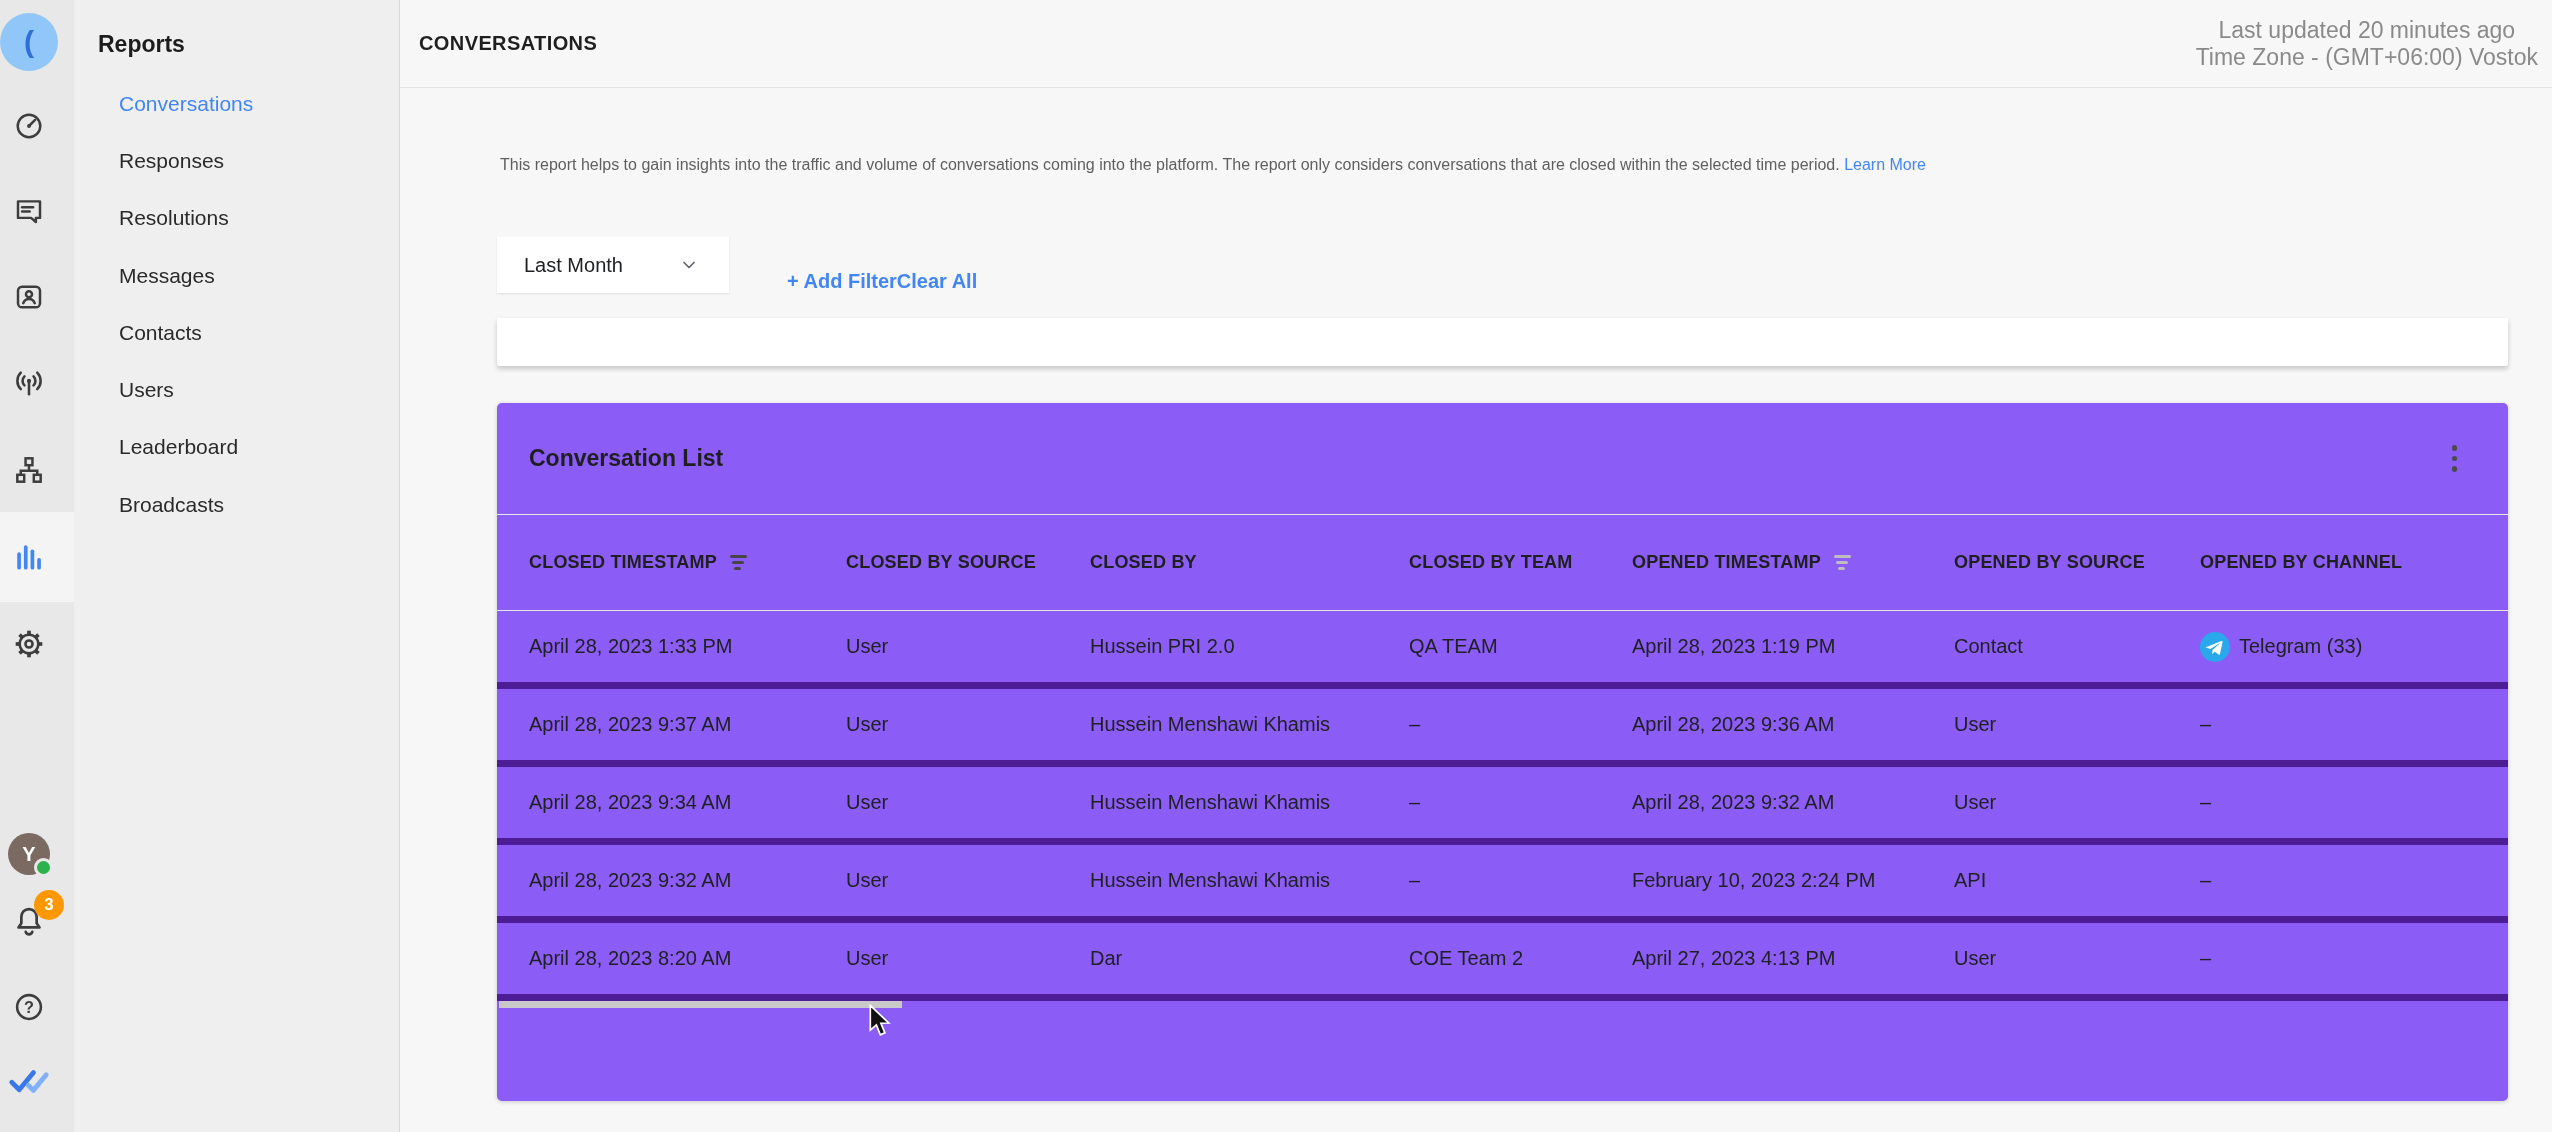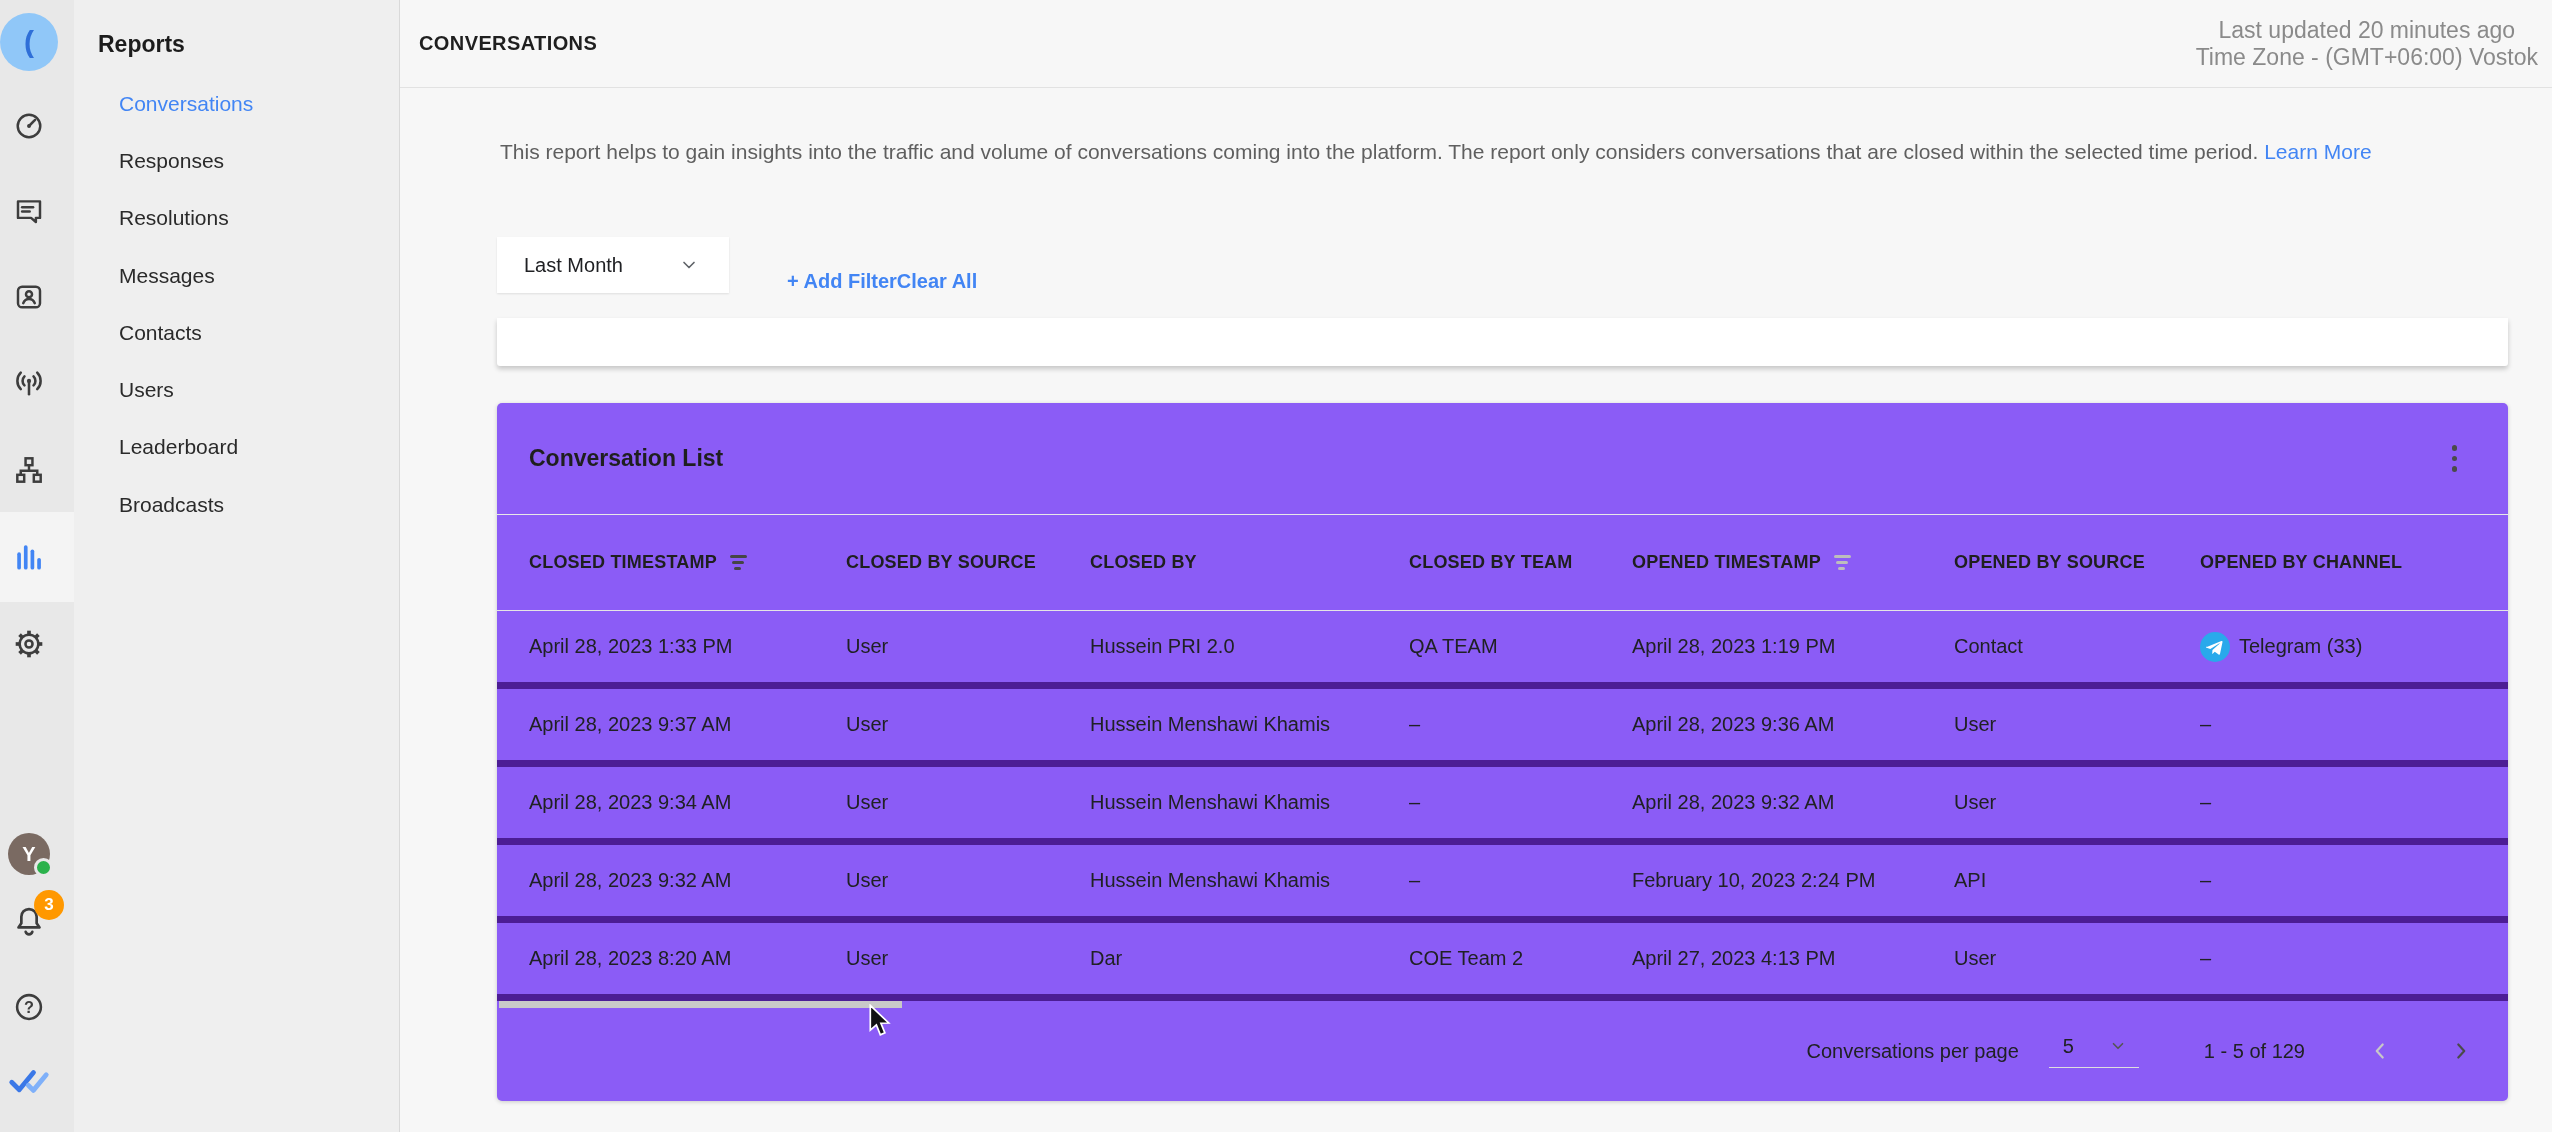--- a/index.html
+++ b/index.html
@@ -26,21 +26,21 @@
   .menu-title{position:absolute;left:24px;top:31px;font-size:23px;font-weight:bold;color:#1c1c1c;}
   .menu ul{list-style:none;margin:0;padding:0;position:absolute;left:45px;top:75px;right:10px;}
   .menu li{height:57.3px;display:flex;align-items:center;font-size:21px;color:#2a2a2a;cursor:pointer;}
   .menu li.active{color:#4285f4;}
   
   .main-header{position:absolute;left:400px;top:0;width:2152px;height:88px;box-sizing:border-box;
     border-bottom:1px solid #e2e2e2;display:flex;align-items:center;justify-content:space-between;
     padding:0 14px 0 19px;background:#f7f7f7;}
   .main-title{font-size:20px;font-weight:bold;letter-spacing:.4px;color:#1f1f1f;}
   .header-meta{text-align:center;font-size:23px;color:#8a8a8a;line-height:27px;}
-  .report-desc{position:absolute;left:500px;top:112px;width:1990px;font-size:21px;line-height:38px;color:#5f5f5f;}
+  .report-desc{position:absolute;left:500px;top:130px;width:1990px;font-size:16px;line-height:38px;color:#5f5f5f;}
   .link{color:#4285f4;cursor:pointer;}
   
   .filterbar{position:absolute;left:497px;top:237px;height:56px;display:flex;align-items:flex-end;}
   .filter-box{background:#fff;height:56px;box-sizing:border-box;display:flex;align-items:center;
     justify-content:space-between;box-shadow:0 1px 2px rgba(0,0,0,.10);cursor:pointer;}
   .fb1{width:232px;padding:0 30px 0 27px;}
   .fb2{width:379px;padding:0 30px 0 14px;margin-left:3px;}
   .filter-box .txt{font-size:20px;color:#202124;}
   .filter-action{font-size:20px;font-weight:bold;color:#4285f4;cursor:pointer;}
   .add-filter{margin-left:58px;}
@@ -344,39 +344,19 @@
     <div class="cell">User</div>
     <div class="cell">Dar</div>
     <div class="cell">COE Team 2</div>
     <div class="cell">April 27, 2023 4:13 PM</div>
     <div class="cell">User</div>
     <div class="cell">–</div>
   </div>
 
   <div class="hscroll-thumb"></div>
 
-  <div class="pagination">
-    <span>Conversations per page</span>
-    <span class="pp-select">
-      <span>5</span>
-      <svg width="18" height="18" viewBox="0 0 24 24" fill="none" stroke="#555" stroke-width="2.2" stroke-linecap="round" stroke-linejoin="round">
-          <polyline points="6 9 12 15 18 9"></polyline>
-        </svg>
-    </span>
-    <span class="pp-range">1 - 5 of 129</span>
-    <span class="page-btn prev">
-      <svg width="26" height="26" viewBox="0 0 24 24" fill="none" stroke="#c8c8c8" stroke-width="2" stroke-linecap="round" stroke-linejoin="round">
-          <polyline points="14.5 6 9 12 14.5 18"></polyline>
-        </svg>
-    </span>
-    <span class="page-btn next">
-      <svg width="26" height="26" viewBox="0 0 24 24" fill="none" stroke="#4a4a4a" stroke-width="2" stroke-linecap="round" stroke-linejoin="round">
-          <polyline points="9.5 6 15 12 9.5 18"></polyline>
-        </svg>
-    </span>
-  </div>
 </section>
 
 <div class="cursor">
   <svg width="27" height="34" viewBox="0 0 16 24">
     <path d="M1.5 1 L1.5 18.5 L5.8 14.7 L8.6 21.8 L11.8 20.4 L9 13.6 L14.5 13.4 Z" fill="#111" stroke="#fff" stroke-width="1.2"></path>
   </svg>
 </div>
 
 </body></html>

